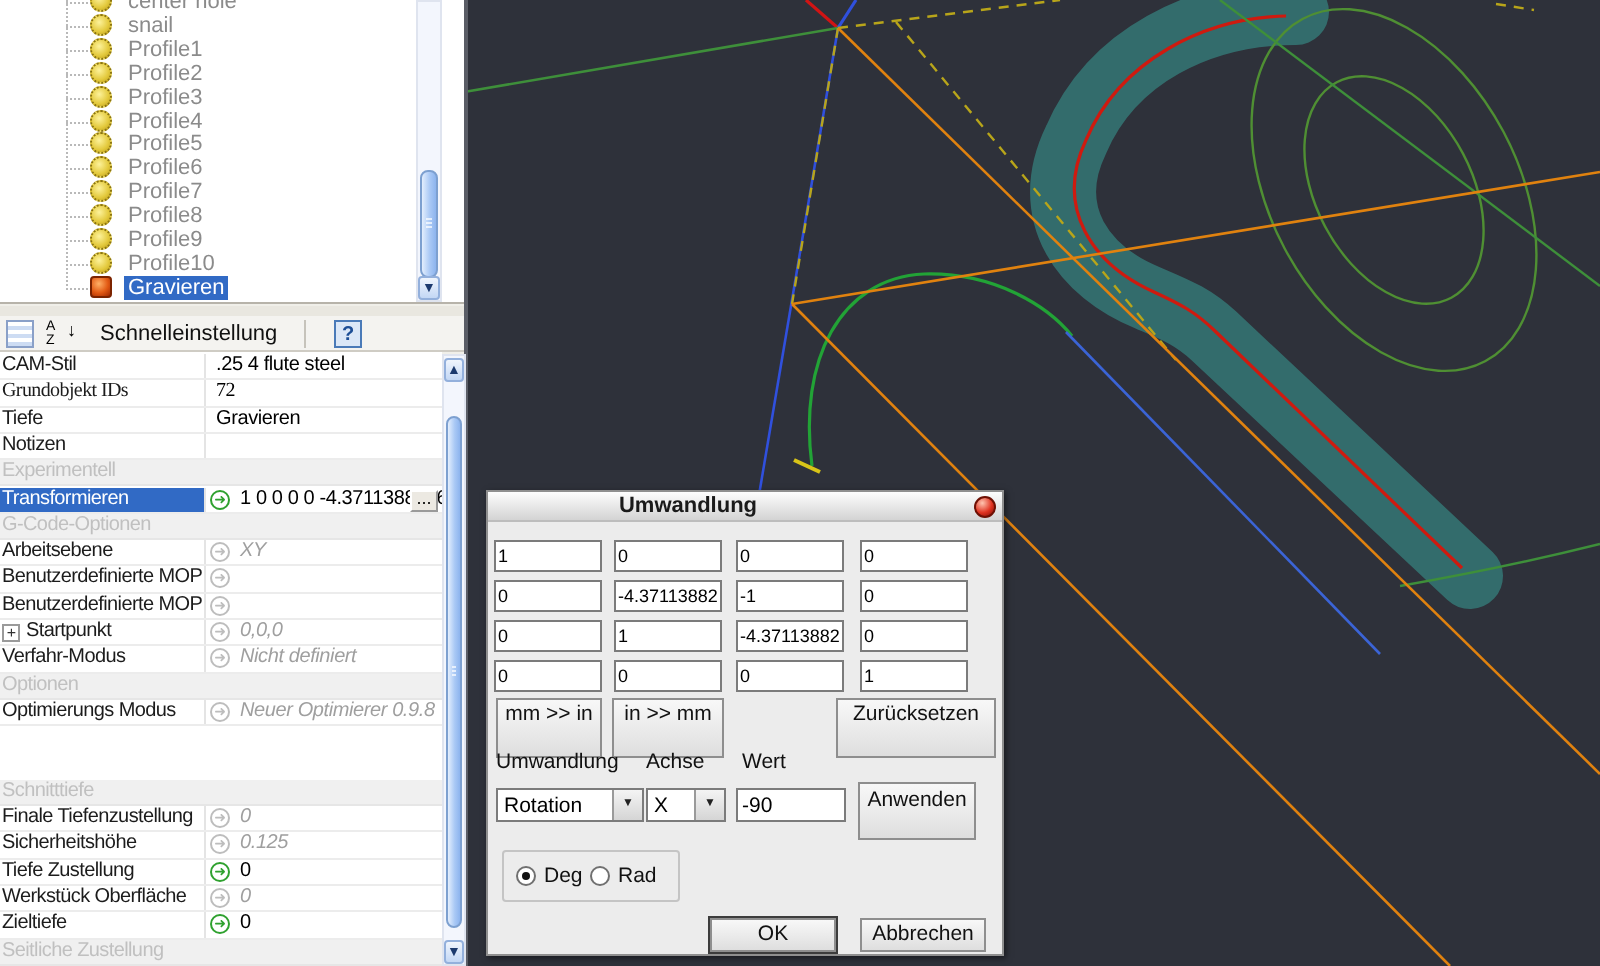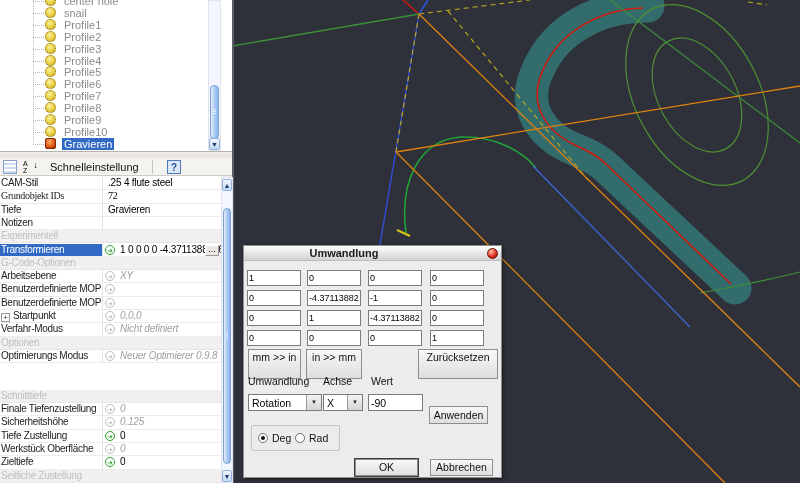--- a/index.html
+++ b/index.html
@@ -422,21 +422,21 @@
 
     <div class="combo" style="left:4px; top:148px; width:74px;">
       <span class="cval">Rotation</span>
       <span class="cbtn">▼</span>
     </div>
     <div class="combo" style="left:79px; top:148px; width:40px;">
       <span class="cval">X</span>
       <span class="cbtn">▼</span>
     </div>
     <input id="wert-input" style="left: 124px; top: 148px;" value="-90">
-    <div class="dbtn" style="left:185px; top:160px; width:59px; height:18px; line-height:16px;">Anwenden</div>
+    <div class="dbtn" style="left:185px; top:145px; width:59px; height:29px; line-height:16px;">Anwenden</div>
 
     <div id="groupbox">
       <div class="radio checked" style="left:6px; width:36px;">
         <span class="rdot"></span>
         <span class="rlabel">Deg</span>
       </div>
       <div class="radio" style="left:43px; width:36px;text-align:center;">
         <span class="rdot"></span>
         <span class="rlabel">Rad</span>
       </div>

